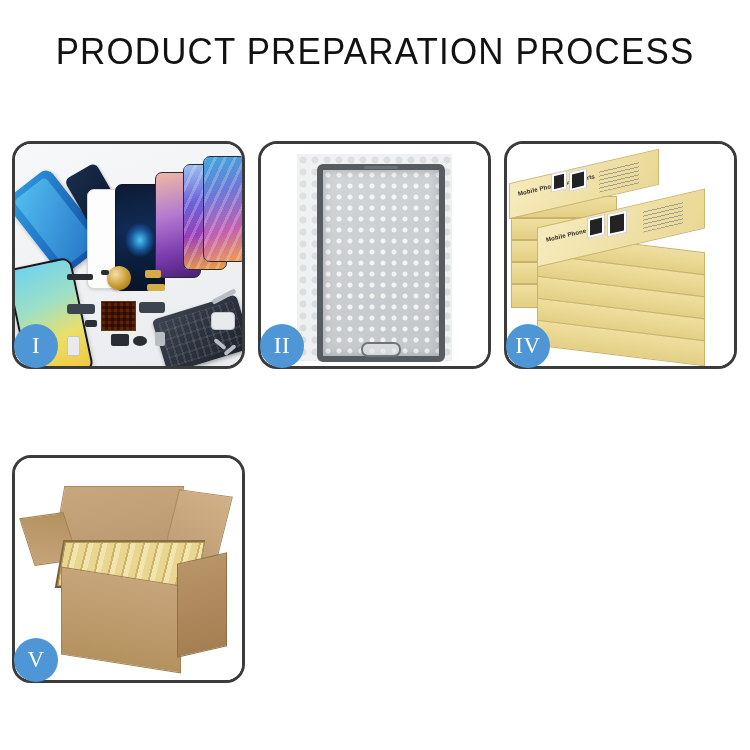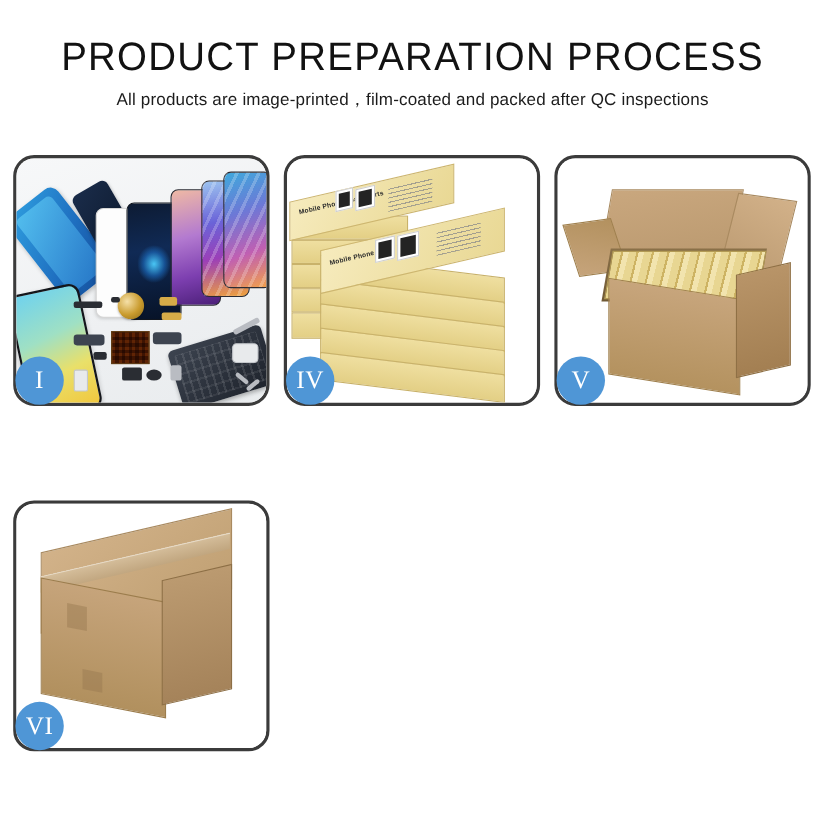--- a/index.html
+++ b/index.html
@@ -350,21 +350,20 @@
     background:rgba(235,238,240,.85);transform:skewY(-13deg);
   }
 </style>
 </head>
 <body>
 
 <div class="page">
 
   <div class="header">
     <div class="title">PRODUCT PREPARATION PROCESS</div>
-    <div class="subtitle">All products are image-printed，film-coated and packed after QC inspections</div>
   </div>
 
   <div class="grid">
 
     <div class="panel">
       <div class="panel-inner p1">
         <div class="phone ph-sheet"></div>
         <div class="phone ph-black"></div>
         <div class="phone ph-a"></div>
         <div class="phone ph-b"></div>
@@ -387,20 +386,27 @@
         <div class="bit silver" style="left:196px;top:150px;width:26px;height:5px;transform:rotate(-28deg);"></div>
         <div class="bit white" style="left:196px;top:168px;width:22px;height:16px;border-radius:4px;"></div>
         <div class="bit silver" style="left:198px;top:198px;width:14px;height:4px;transform:rotate(40deg);"></div>
         <div class="bit silver" style="left:208px;top:204px;width:14px;height:4px;transform:rotate(-40deg);"></div>
         <div class="bit" style="left:86px;top:126px;width:8px;height:5px;"></div>
         <div class="bit" style="left:70px;top:176px;width:12px;height:7px;"></div>
       </div>
       <div class="badge">I</div>
     </div>
 
+    <div class="panel">
+      <div class="panel-inner p2">
+        <div class="bw-bg"></div>
+        <div class="bw-screen"></div>
+      </div>
+      <div class="badge">II</div>
+    </div>
 
 
     <div class="panel">
       <div class="panel-inner p4">
         <div class="stack">
 
           <div class="ybox" style="left:4px;top:46px;width:104px;height:20px;"></div>
           <div class="ybox" style="left:4px;top:68px;width:104px;height:20px;"></div>
           <div class="ybox" style="left:4px;top:90px;width:104px;height:20px;"></div>
           <div class="ybox" style="left:4px;top:112px;width:104px;height:20px;"></div>
@@ -442,27 +448,15 @@
         <div class="c5-rflap"></div>
         <div class="c5-lflap"></div>
         <div class="c5-opening"></div>
         <div class="c5-goods"></div>
         <div class="c5-front"></div>
         <div class="c5-side"></div>
       </div>
       <div class="badge">V</div>
     </div>
 
-    <div class="panel">
-      <div class="panel-inner p6">
-        <div class="c6-shadow"></div>
-        <div class="c6-top"></div>
-        <div class="c6-tape"></div>
-        <div class="c6-front"></div>
-        <div class="c6-side"></div>
-        <div class="c6-tab" style="left:46px;top:92px;width:18px;height:22px;transform:skewY(11deg);"></div>
-        <div class="c6-tab" style="left:60px;top:152px;width:18px;height:18px;transform:skewY(11deg);"></div>
-      </div>
-      <div class="badge">VI</div>
-    </div>
 
   </div>
 </div>
 
 </body></html>

